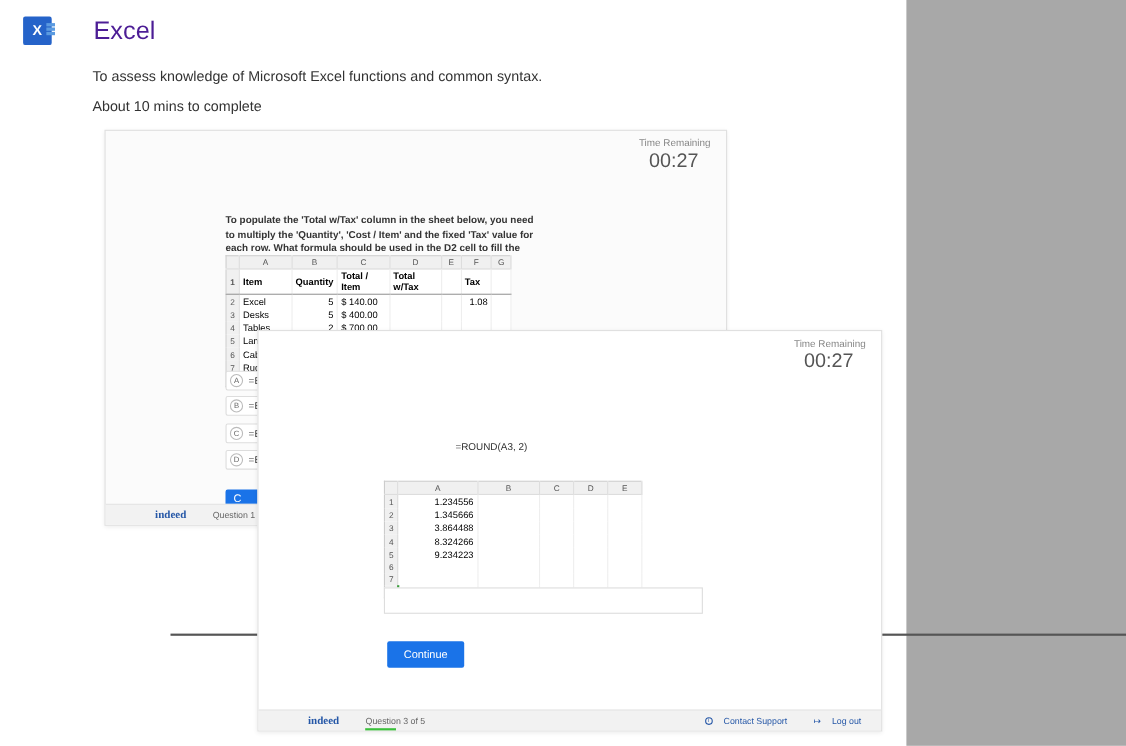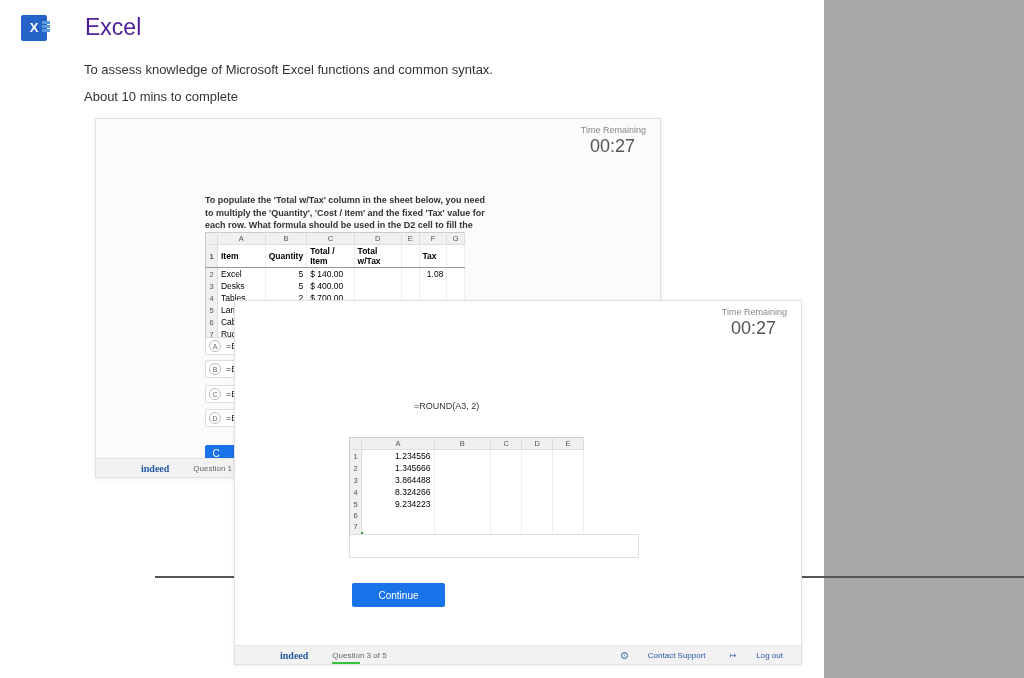--- a/index.html
+++ b/index.html
@@ -219,21 +219,21 @@
     .card1 .continue-btn {
       left: 109px;
       top: 326px;
       width: 38px;
       height: 16px;
       padding-right: 16px;
     }
     .card2 .continue-btn {
       left: 117px;
       top: 282px;
-      width: 93px;
+      width: 70px;
       height: 24px;
     }
     .card-footer {
       position: absolute;
       bottom: 0;
       left: 0;
       right: 0;
       height: 19px;
       background: #f2f2f2;
       border-top: 1px solid #e5e5e5;
@@ -267,21 +267,21 @@
       margin-left: auto;
       margin-right: 18px;
       display: flex;
       gap: 24px;
     }
     .footer-link {
       color: #2557a7;
       font-size: 8px;
       display: flex;
       align-items: center;
-      gap: 20px;
+      gap: 10px;
     }
     .footer-link-icon {
       width: 7px;
       height: 7px;
       border: 1px solid #2557a7;
       border-radius: 50%;
       display: inline-flex;
       align-items: center;
       justify-content: center;
       font-size: 5px;

